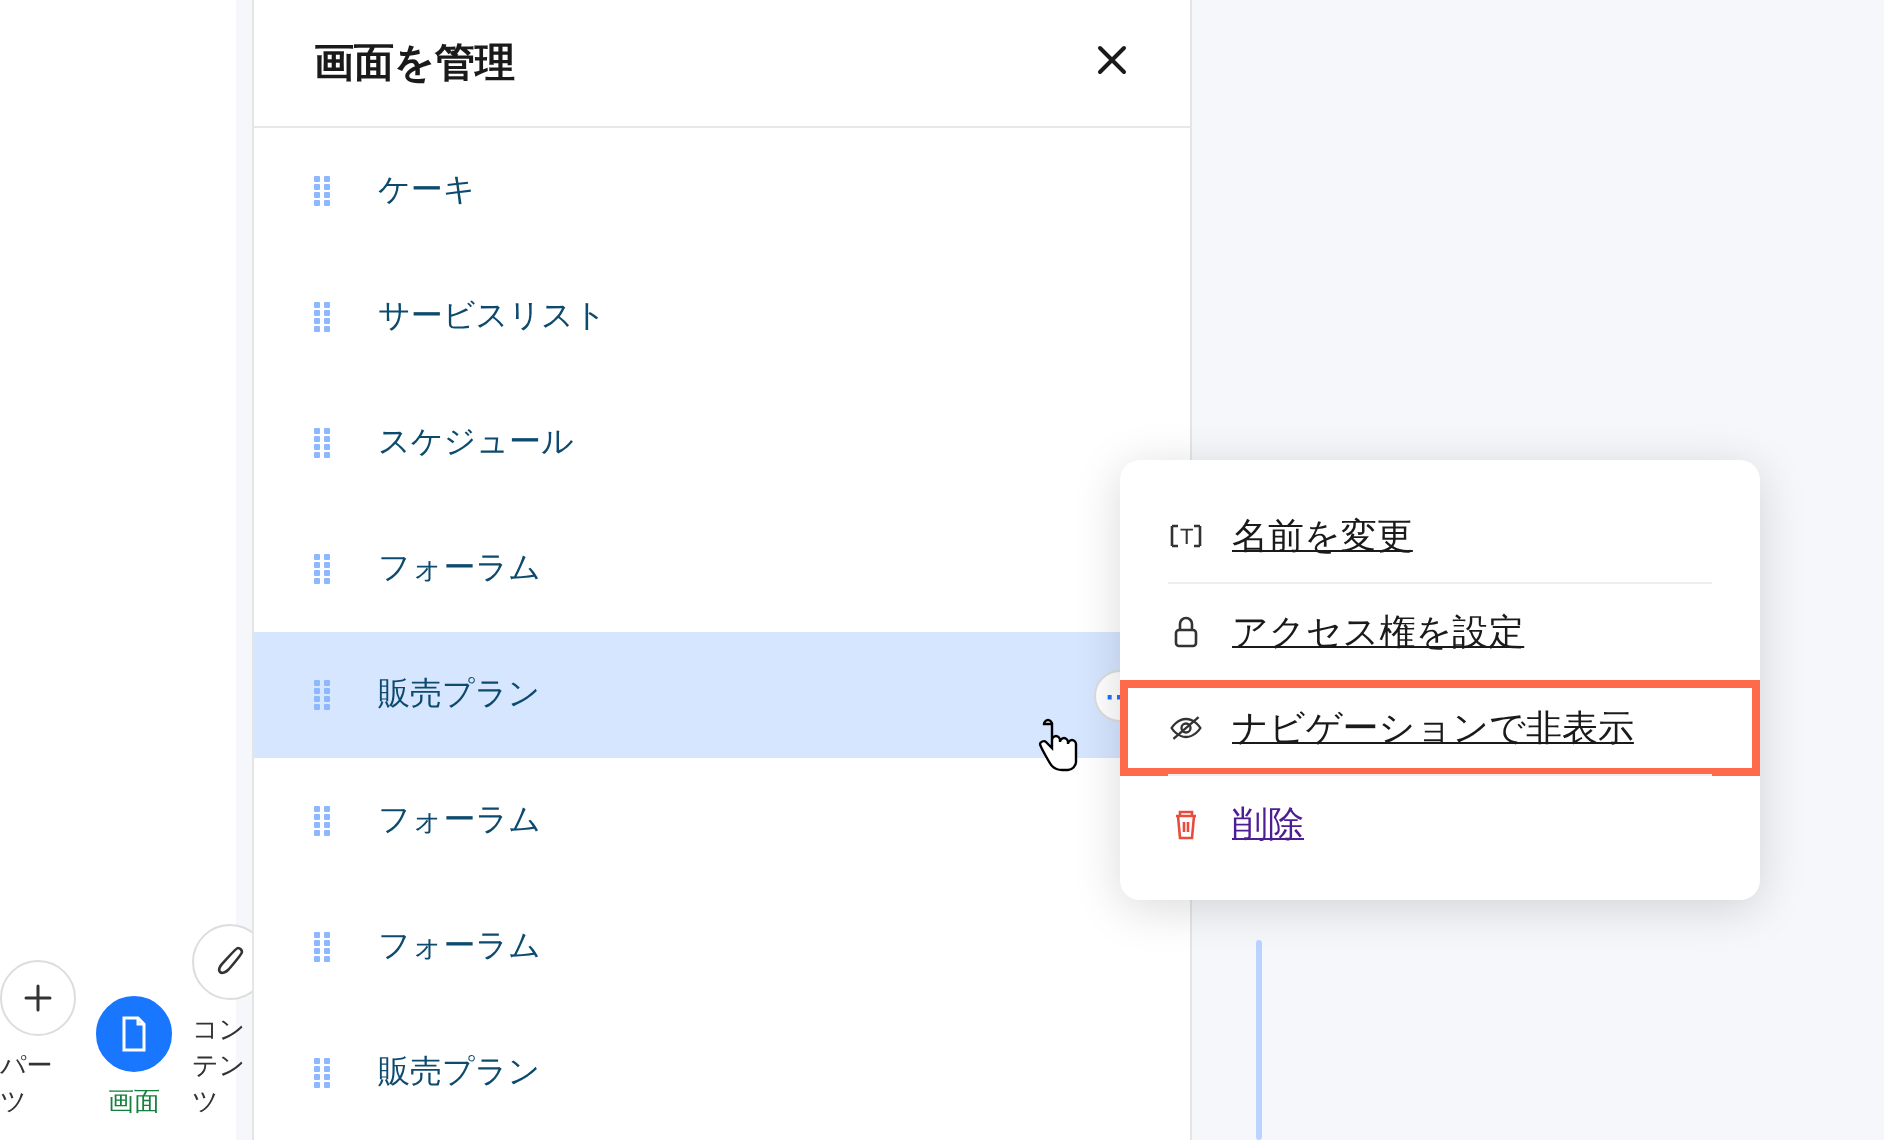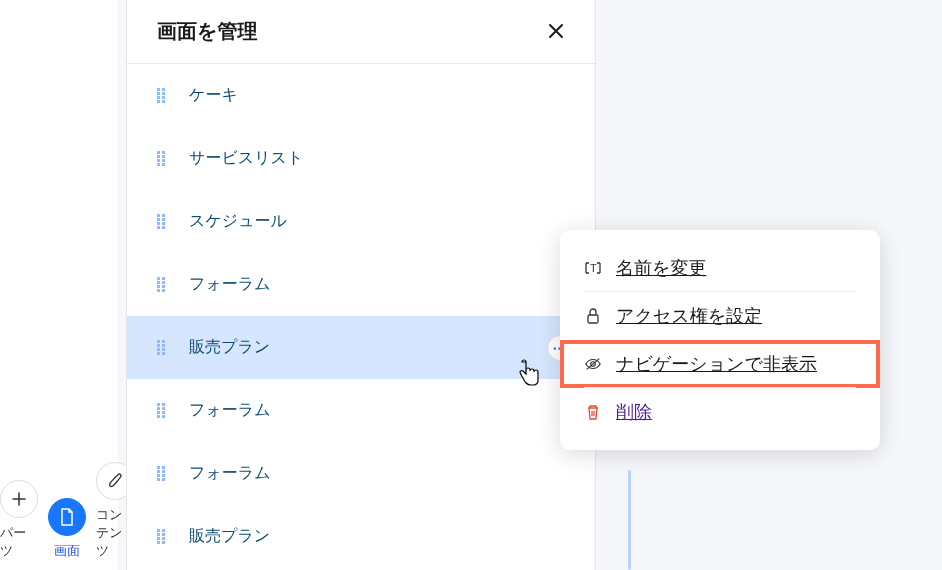--- a/index.html
+++ b/index.html
@@ -44,21 +44,21 @@
     }
     .sidebar-icon-circle.active {
       background: #1976ff;
       border-color: #1976ff;
     }
     .sidebar-label {
       font-size: 13px;
       color: #333;
     }
     .sidebar-label.active {
-      color: #1d4ed8;
+      color: #15803d;
     }
     .panel {
       position: absolute;
       left: 126px;
       top: 0;
       width: 470px;
       height: 570px;
       background: #fff;
       border-left: 1px solid #e5e5e5;
       border-right: 1px solid #e5e5e5;

